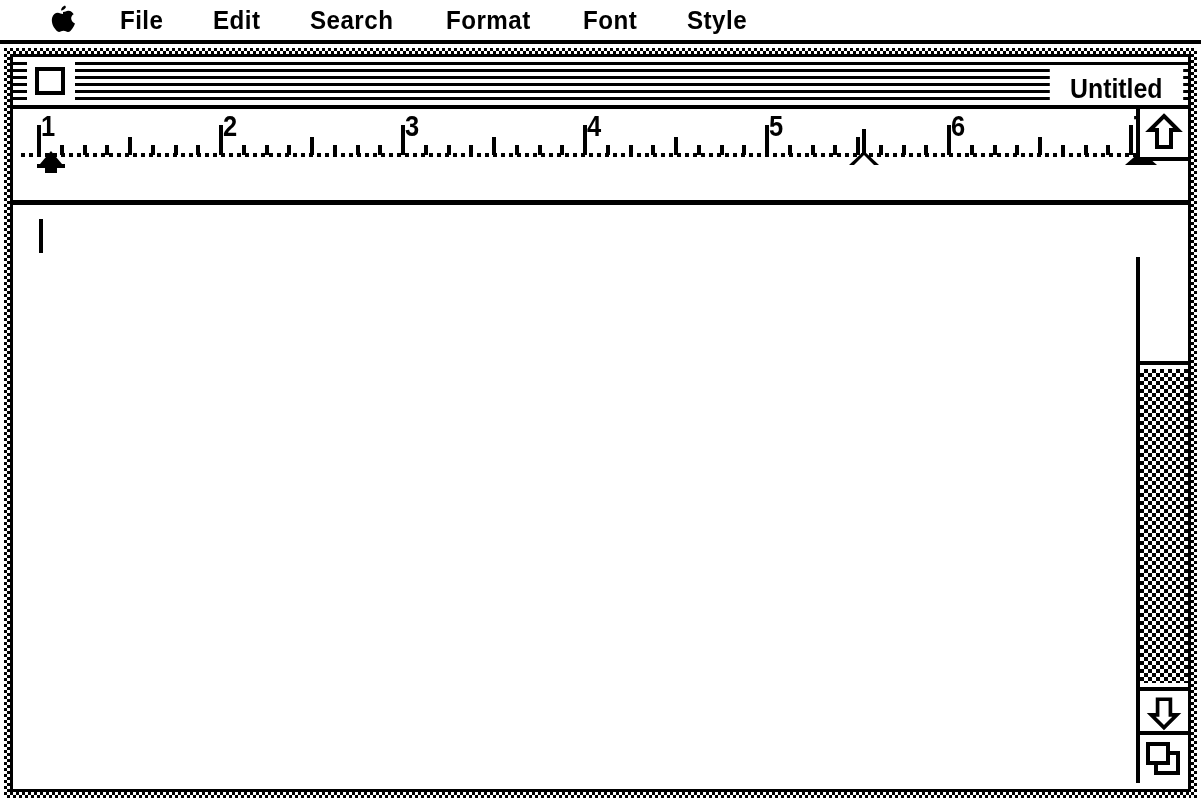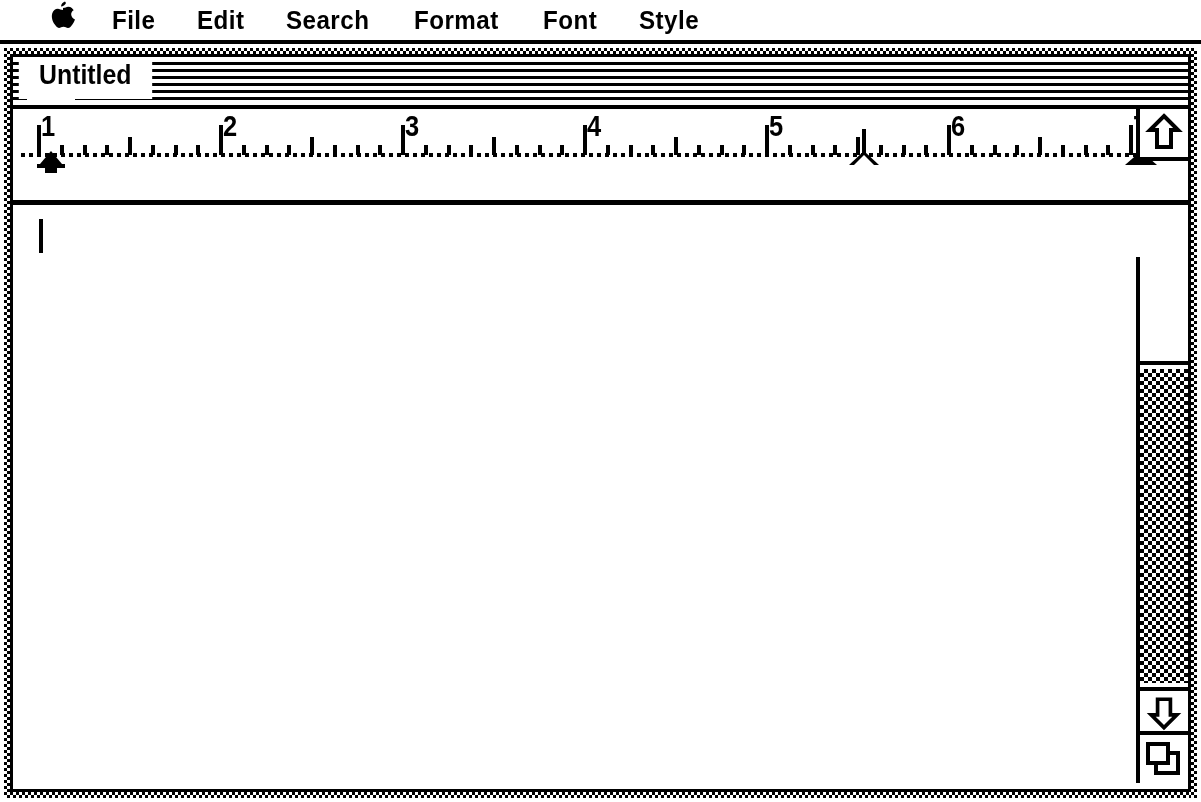--- a/index.html
+++ b/index.html
@@ -21,24 +21,24 @@
     position: absolute;
     left: 0; top: 0;
     width: 1201px;
     height: 44px;
     background: #ffffff;
     border-bottom: 4px solid #000000;
     box-sizing: border-box;
   }
   .menu-items {
     display: flex;
-    align-items: flex-start;
+    align-items: center;
     height: 40px;
     padding-left: 46px;
-    gap: 8px;
+    gap: 16px;
   }
   .menu-item {
     font-family: "Liberation Sans", sans-serif;
     font-size: 26px;
     font-weight: bold;
     color: #000000;
     letter-spacing: 0.5px;
     padding: 0 15px;
     line-height: 40px;
     white-space: nowrap;
@@ -120,25 +120,25 @@
   }
   #closebox-gap {
     position: absolute;
     left: 14px; top: 0px;
     width: 48px; height: 48px;
     background: #ffffff;
     z-index: 4;
   }
   #title-wrap {
     position: absolute;
-    left: 0; right: 0; top: 0;
+    left: 0; right: 0; top: 14px;
     height: 36px;
     display: flex;
     align-items: center;
-    justify-content: flex-start;
+    justify-content: flex-end;
     z-index: 6;
     pointer-events: none;
   }
   #window-title {
     background: #ffffff;
     padding: 0 22px;
     font-family: "Liberation Sans", sans-serif;
     font-size: 27px;
     font-weight: bold;
     color: #000000;

